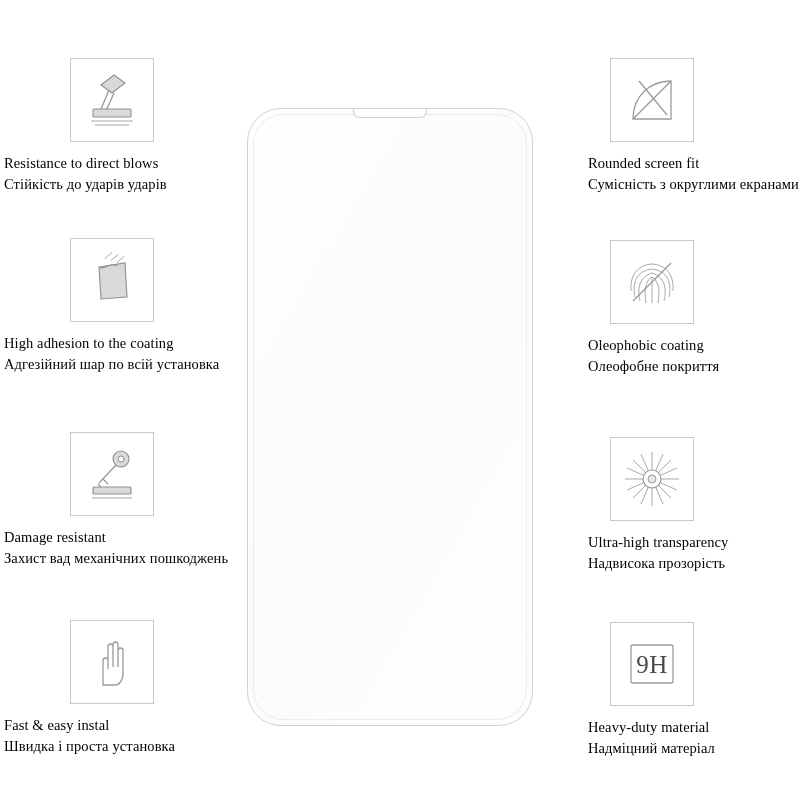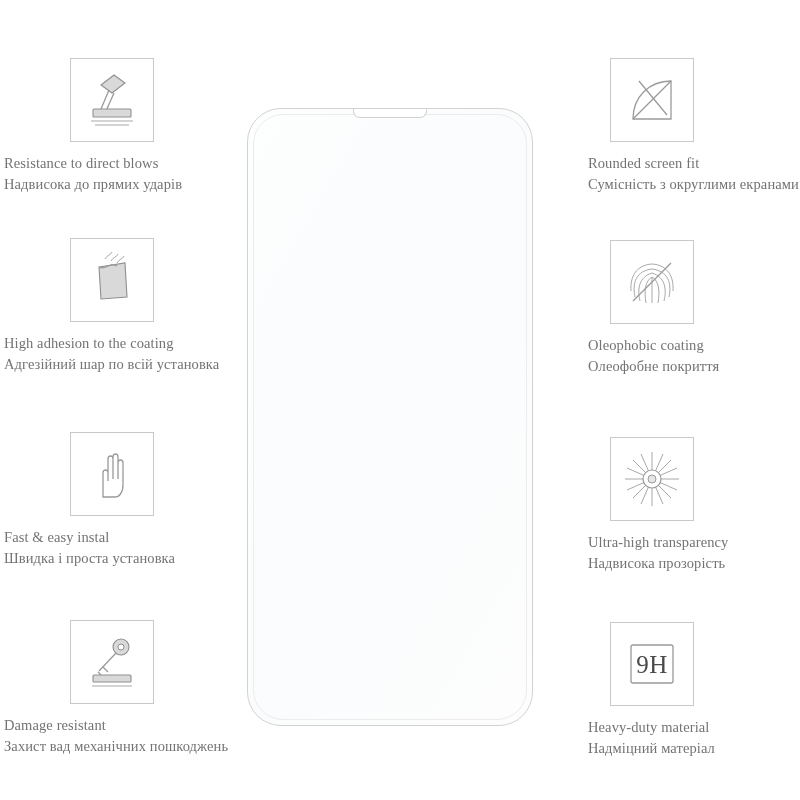--- a/index.html
+++ b/index.html
@@ -56,21 +56,21 @@
     display: flex;
     align-items: center;
     justify-content: center;
   }
   .col-right .icon-box { margin-left: 22px; }
 
   .caption {
     margin-top: 11px;
     font-size: 14.5px;
     line-height: 1.42;
-    color: #737373;
+    color: #000000;
     letter-spacing: 0.1px;
   }
   .caption .en { display: block; }
   .caption .uk { display: block; }
 
   
   .phone-wrap {
     position: absolute;
     left: 247px;
     top: 108px;
@@ -133,67 +133,67 @@
           <path class="fill-g" d="M20 16 L33 6 L44 14 L31 24 Z"></path>
           <path class="ln" d="M28 21 L20 40"></path>
           <path class="ln" d="M33 24 L25 42"></path>
           <rect class="fill-g" x="12" y="40" width="38" height="8" rx="1"></rect>
           <path class="ln-thin" d="M10 52 L52 52"></path>
           <path class="ln-thin" d="M14 56 L48 56"></path>
         </svg>
       </div>
       <div class="caption">
         <span class="en">Resistance to direct blows</span>
-        <span class="uk">Надвисока до прямих ударів</span>
+        <span class="uk">Стійкість до ударів ударів</span>
       </div>
     </div>
 
     <div class="feature">
       <div class="icon-box">
         <svg width="62" height="62" viewBox="0 0 62 62" aria-hidden="true">
           <path class="fill-g" d="M18 18 L44 14 L46 48 L20 50 Z" fill="#e2e2e2"></path>
           <path class="ln" d="M18 18 C24 22, 30 12, 36 17"></path>
           <path class="ln-thin" d="M24 10 C26 6, 30 6, 31 3"></path>
           <path class="ln-thin" d="M30 12 C32 8, 36 8, 37 5"></path>
           <path class="ln-thin" d="M36 14 C38 10, 42 10, 43 7"></path>
         </svg>
       </div>
       <div class="caption">
         <span class="en">High adhesion to the coating</span>
         <span class="uk">Адгезійний шар по всій установка</span>
-      </div>
-    </div>
-
-    <div class="feature">
-      <div class="icon-box">
-        <svg width="62" height="62" viewBox="0 0 62 62" aria-hidden="true">
-          <path class="ln" d="M22 54 L22 30 C22 26 27 26 27 30 L27 38 L27 16 C27 12 32 12 32 16 L32 36 L32 14 C32 10 37 10 37 14 L37 36 L37 20 C37 16 42 16 42 20 L42 42 C42 50 38 54 34 54 Z"></path>
-        </svg>
-      </div>
-      <div class="caption">
-        <span class="en">Fast &amp; easy instal</span>
-        <span class="uk">Швидка і проста установка</span>
       </div>
     </div>
 
     <div class="feature">
       <div class="icon-box">
         <svg width="62" height="62" viewBox="0 0 62 62" aria-hidden="true">
           <circle class="fill-g" cx="40" cy="16" r="8"></circle>
           <circle cx="40" cy="16" r="3" fill="#fff" stroke="#8f8f8f" stroke-width="1"></circle>
           <path class="ln" d="M35 22 L18 40"></path>
           <path class="ln" d="M22 36 L27 41"></path>
           <path class="ln" d="M17 41 L22 46"></path>
           <rect class="fill-g" x="12" y="44" width="38" height="7" rx="1"></rect>
           <path class="ln-thin" d="M11 55 L51 55"></path>
         </svg>
       </div>
       <div class="caption">
         <span class="en">Damage resistant</span>
         <span class="uk">Захист вад механічних пошкоджень</span>
+      </div>
+    </div>
+
+    <div class="feature">
+      <div class="icon-box">
+        <svg width="62" height="62" viewBox="0 0 62 62" aria-hidden="true">
+          <path class="ln" d="M22 54 L22 30 C22 26 27 26 27 30 L27 38 L27 16 C27 12 32 12 32 16 L32 36 L32 14 C32 10 37 10 37 14 L37 36 L37 20 C37 16 42 16 42 20 L42 42 C42 50 38 54 34 54 Z"></path>
+        </svg>
+      </div>
+      <div class="caption">
+        <span class="en">Fast &amp; easy instal</span>
+        <span class="uk">Швидка і проста установка</span>
       </div>
     </div>
 
   </div>
 
   <div class="phone-wrap">
     <div class="phone">
       <div class="phone-inner"></div>
       <div class="notch"></div>
     </div>

